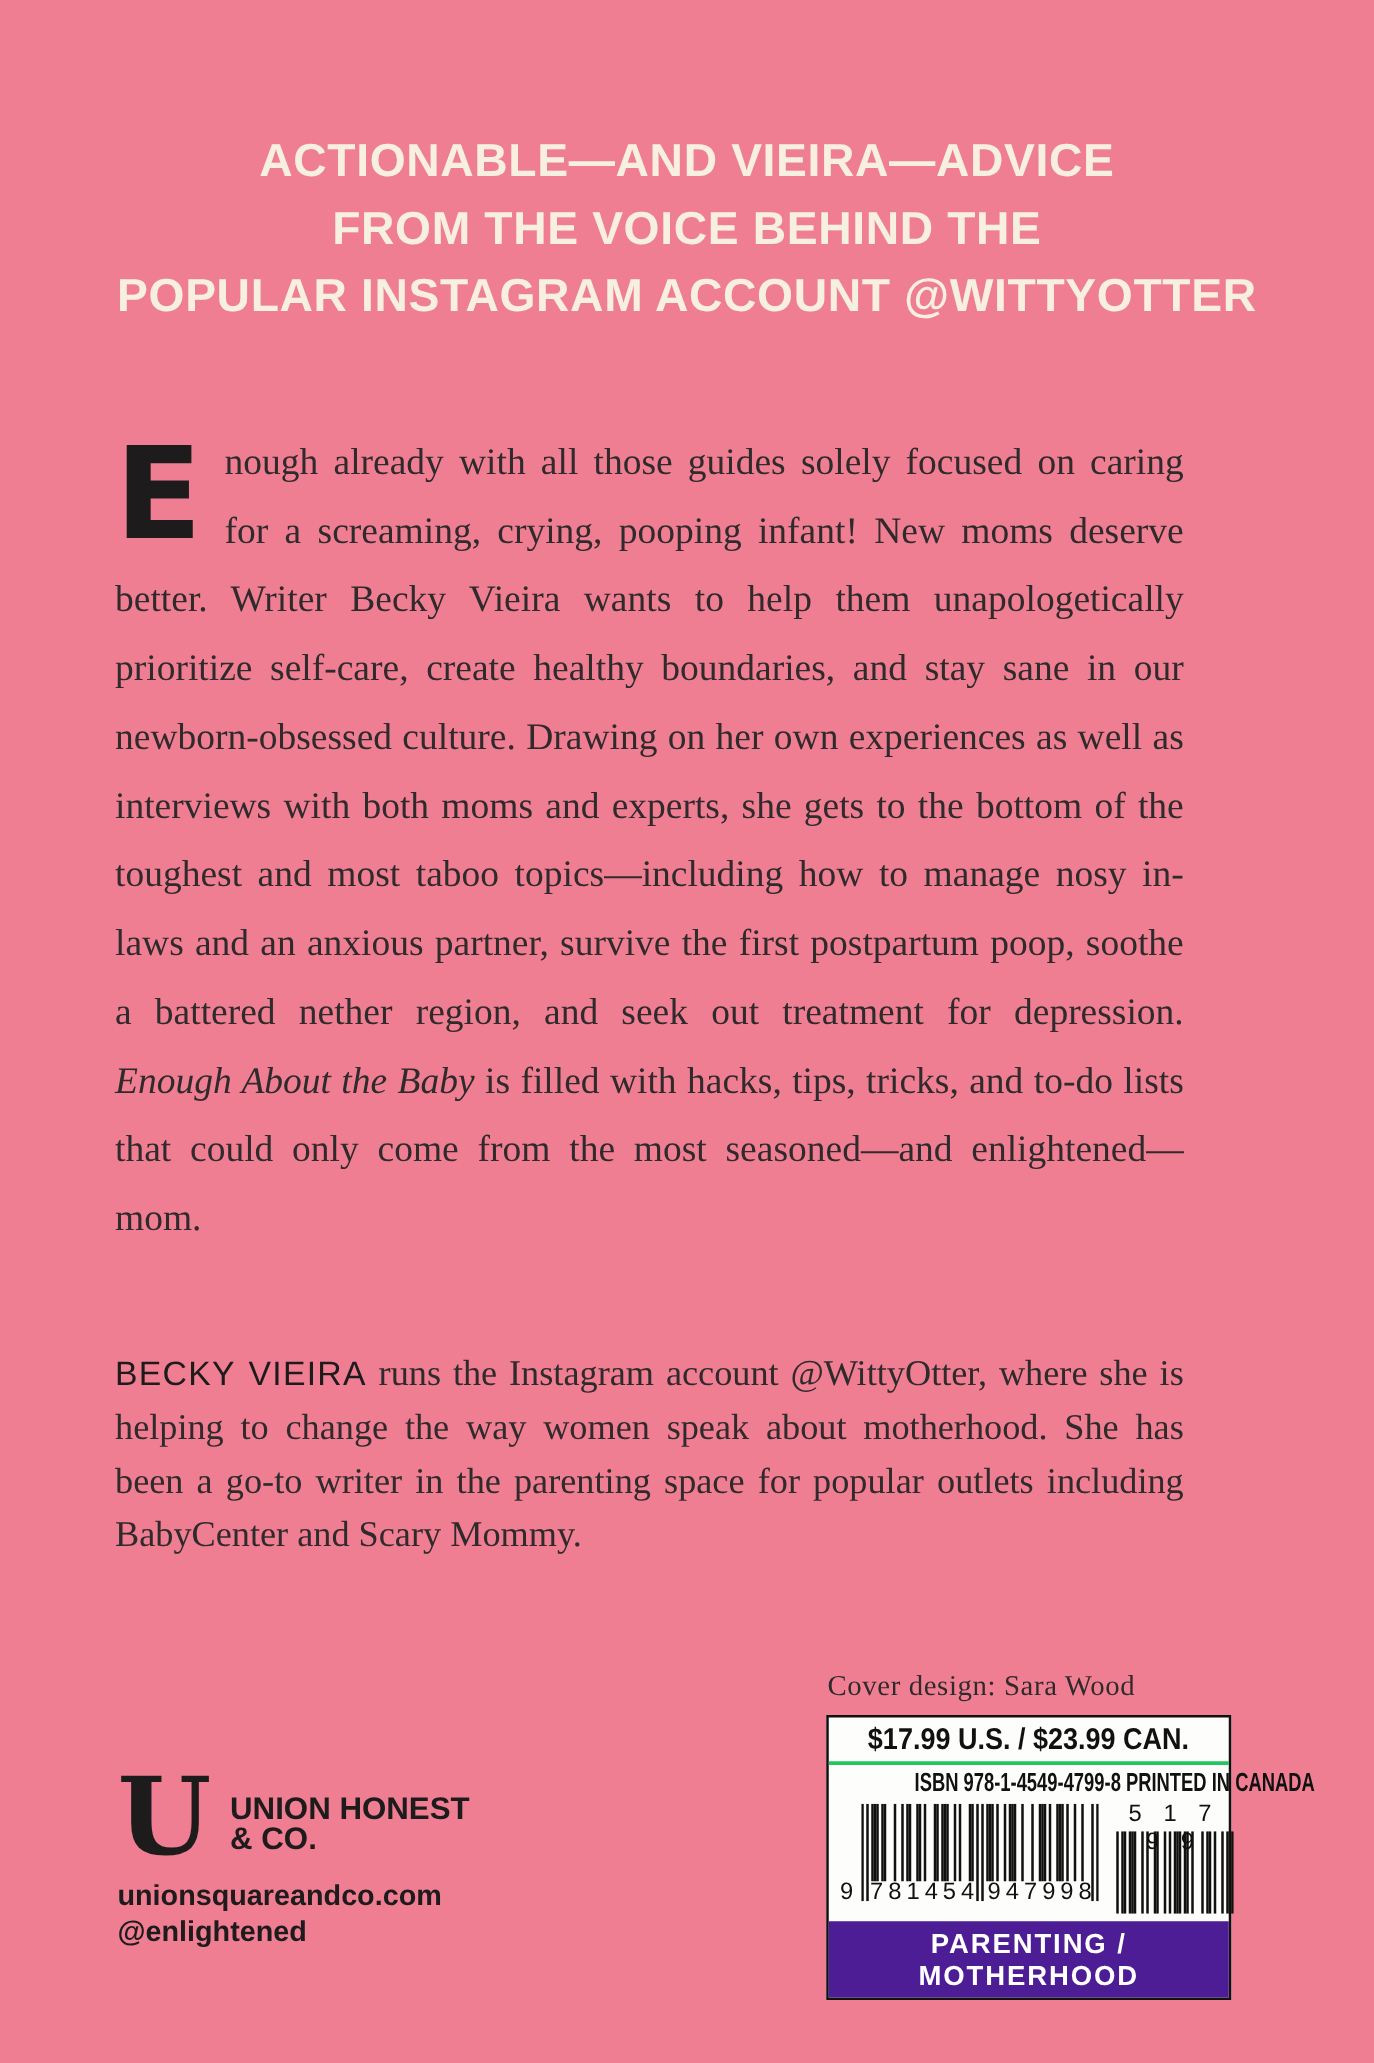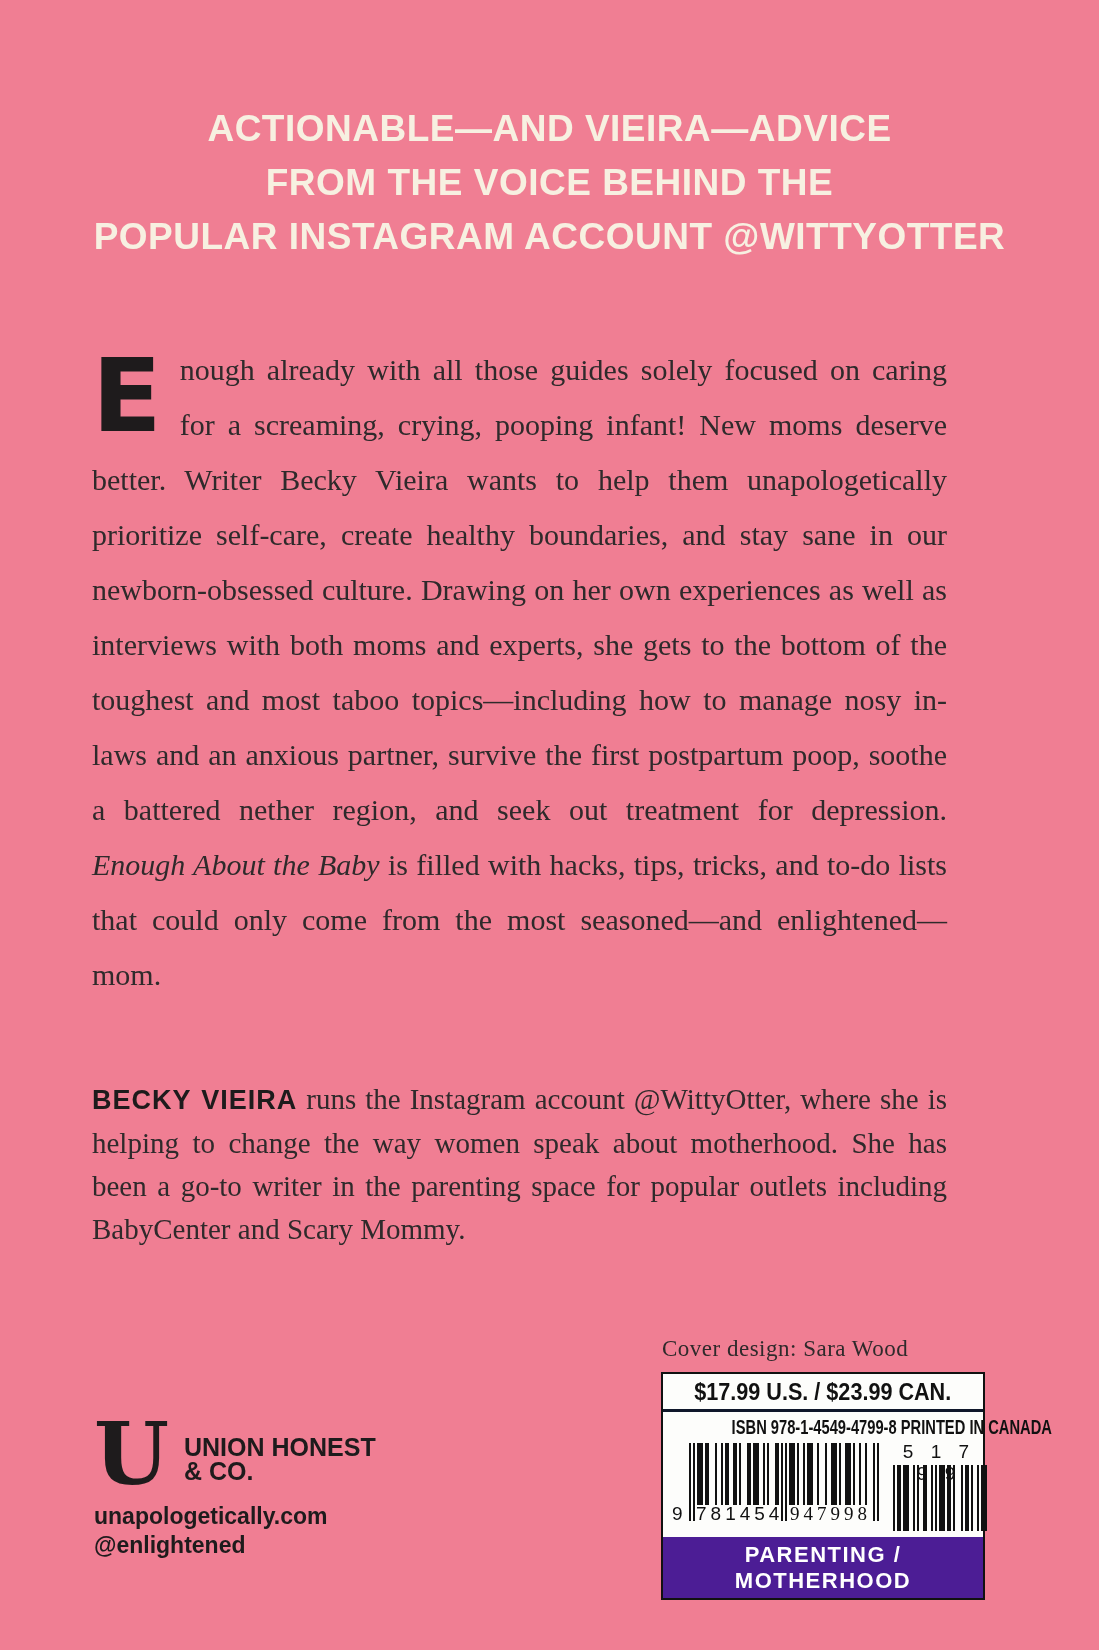--- a/index.html
+++ b/index.html
@@ -58,21 +58,21 @@
     left: 92px;
     top: 1078px;
     width: 855px;
     font-size: 29px;
     line-height: 43px;
     text-align: justify;
     color: #2f2a2b;
   }
   .bio-name {
     font-family: "Liberation Sans", sans-serif;
-    font-weight: bold;
+    font-weight: normal;
     font-size: 27px;
     letter-spacing: 1px;
     color: #1e1b1c;
   }
 
   
   .credit {
     position: absolute;
     left: 662px;
     top: 1336px;
@@ -85,21 +85,21 @@
   .barcode-box {
     position: absolute;
     left: 661px;
     top: 1372px;
     width: 324px;
     background: #fdfdfb;
     border: 2px solid #111;
     box-sizing: border-box;
   }
   .price-row {
-    border-bottom: 3px solid #0f172a;
+    border-bottom: 3px solid #22c55e;
     text-align: center;
     font-family: "Liberation Sans", sans-serif;
     font-weight: bold;
     font-size: 24px;
     color: #111;
     padding: 4px 0 3px 0;
     white-space: nowrap;
   }
   .price-row .condense { display: inline-block; transform: scaleX(0.9); transform-origin: center; }
   .isbn-row {
@@ -132,21 +132,21 @@
   }
   .ean-digit-g1 {
     position: absolute; left: 7px; top: 60px; width: 82px;
     text-align: center; letter-spacing: 4px;
     font-family: "Liberation Sans", sans-serif;
     font-size: 19px; color: #111; background: transparent;
   }
   .ean-digit-g2 {
     position: absolute; left: 101px; top: 60px; width: 82px;
     text-align: left; letter-spacing: 4px;
-    font-family: Liberation Serif, serif;
+    font-family: Liberation Sans, sans-serif;
     font-size: 19px; color: #111;
   }
   .addon-wrap {
     position: absolute;
     left: 228px;
     top: 2px;
     width: 96px;
     height: 90px;
   }
   .addon-digits {
@@ -320,15 +320,15 @@
 
 <div class="publisher-logo">
   <div class="logo-u">U</div>
   <div class="logo-text">
     <div>UNION HONEST</div>
     <div>&amp; CO.</div>
   </div>
 </div>
 
 <div class="web-lines">
-  <div>unapologetically.com</div>
+  <div>unionsquareandco.com</div>
   <div>@enlightened</div>
 </div>
 
 </body></html>

